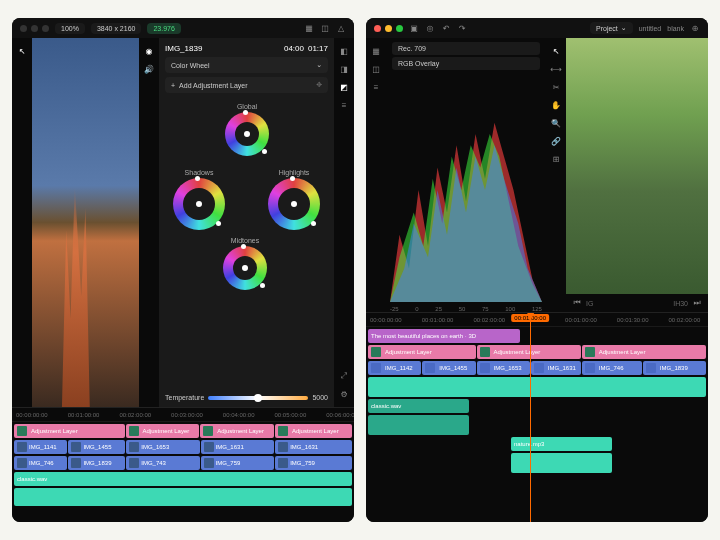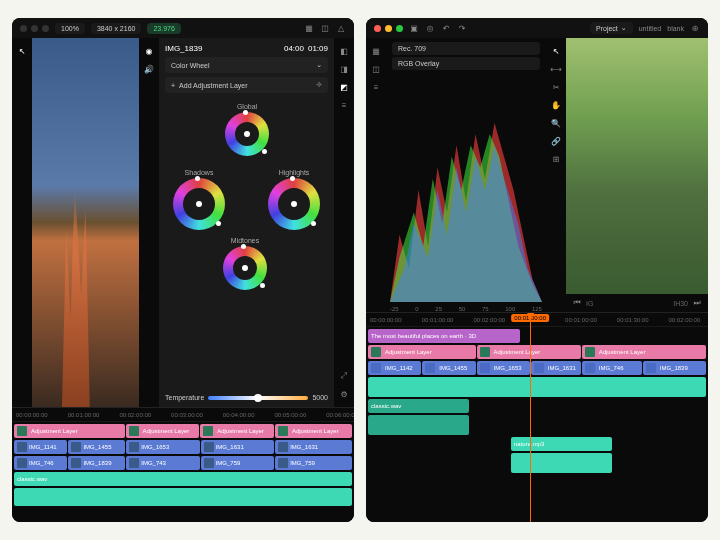--- a/index.html
+++ b/index.html
@@ -88,21 +88,21 @@
     </div>
     <div class="left-rail">
       <span class="ico on">◉</span>
       <span class="ico">🔊</span>
     </div>
     <div class="inspector">
       <div class="insp-head">
         <span>IMG_1839</span>
         <span class="spacer"></span>
         <span>04:00</span>
-        <span style="color:#fff">01:09</span>
+        <span style="color:#fff">01:17</span>
       </div>
       <div class="insp-row">
         <span>Color Wheel</span>
           <span style="margin-left:auto">⌄</span>
       </div>
       <div class="insp-row">
         <span>+</span>
           <span>Add Adjustment Layer</span>
         <span style="margin-left:auto;color:#666">✥</span>
       </div>

